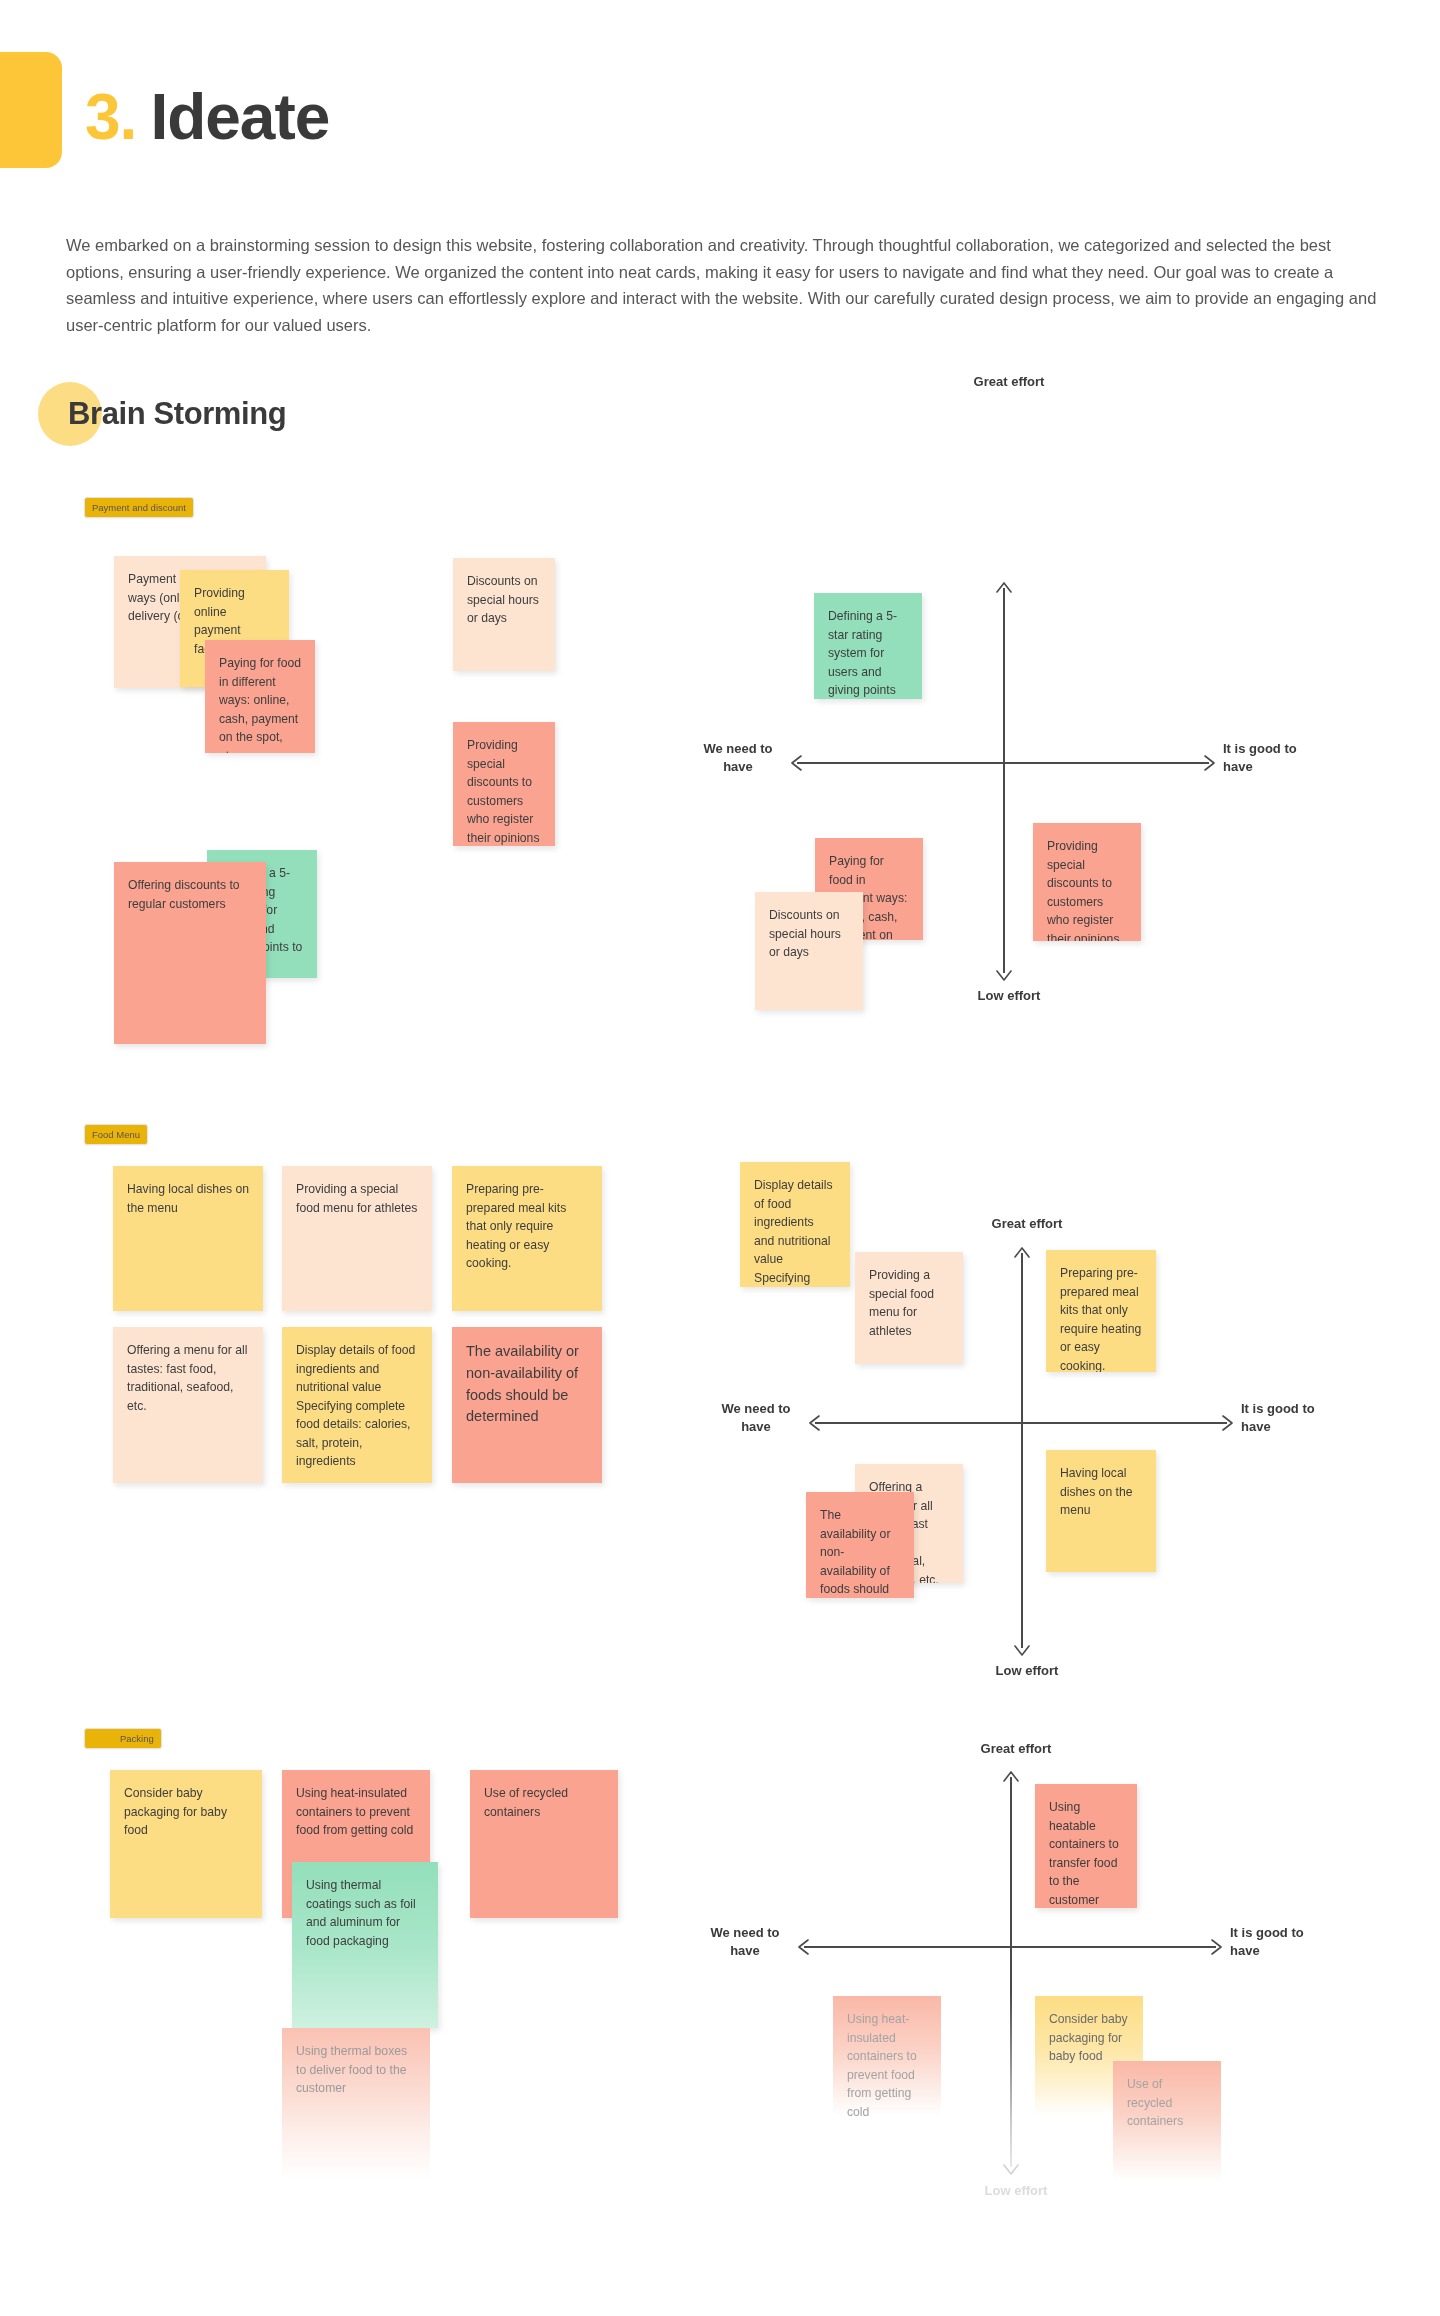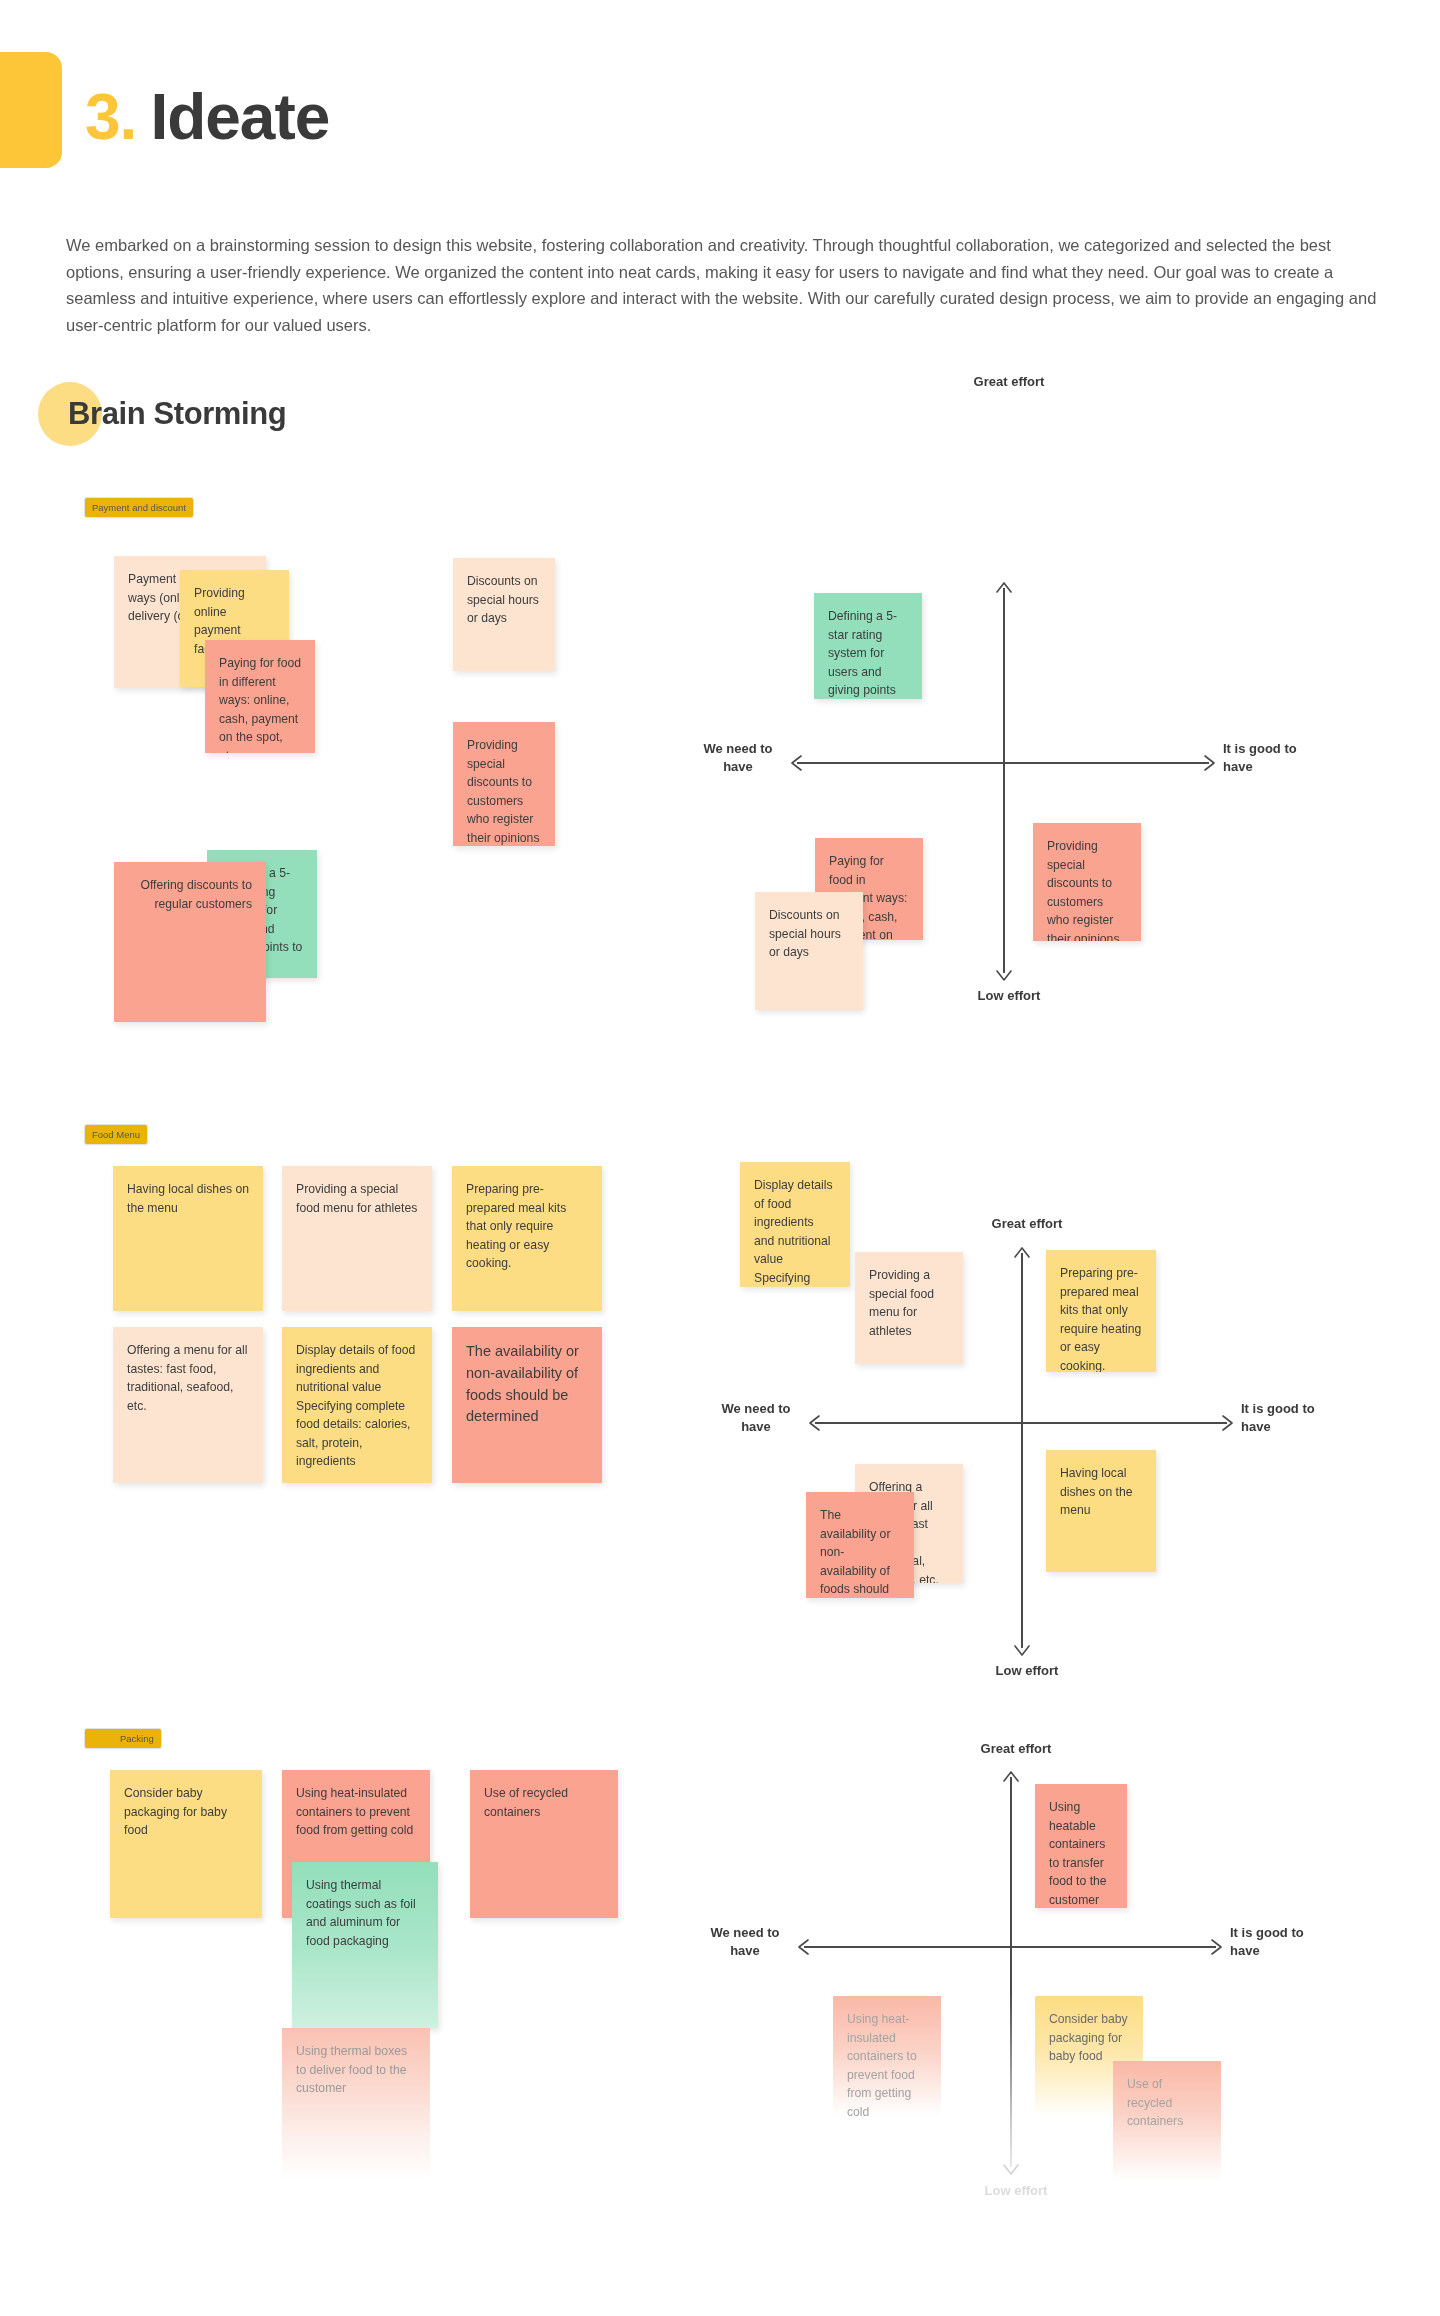--- a/index.html
+++ b/index.html
@@ -165,21 +165,21 @@
   <div class="tag" style="left:84px; top:497px;">Payment and discount</div>
 
   <div class="note n-peach" style="left:114px; top:556px;  width:152px; height:132px;">Payment in different ways (online, upon delivery (cash/card))</div>
   <div class="note n-yellow" style="left:180px; top:570px;  width:109px; height:117px;">Providing online payment facilities</div>
   <div class="note n-salmon" style="left:205px; top:640px;  width:110px; height:113px;">Paying for food in different ways: online, cash, payment on the spot, etc.</div>
 
   <div class="note n-peach" style="left:453px; top:558px;  width:102px; height:113px;">Discounts on special hours or days</div>
   <div class="note n-salmon" style="left:453px; top:722px;  width:102px; height:124px;">Providing special discounts to customers who register their opinions</div>
 
   <div class="note n-green" style="left:207px; top:850px;  width:110px; height:128px;">Defining a 5-star rating system for users and giving points to users according to the purchase amount.</div>
-  <div class="note n-salmon" style="left:114px; top:862px;  width:152px; height:160px;text-align:right;">Offering discounts to regular customers</div>
+  <div class="note n-salmon" style="left:114px; top:862px;  width:152px; height:182px;">Offering discounts to regular customers</div>
 
   <div class="matrix">
     <div class="axis-v" style="left:1003px; top:588px; height:385px;"></div>
     <div class="axis-h" style="left:797px; top:762px; width:412px;"></div>
 
     <svg class="arrow" style="left:995px; top:582px;" width="18" height="16" viewBox="0 0 18 16">
         <path d="M9 1 L2 10 M9 1 L16 10" stroke="#4a4a4a" stroke-width="1.6" fill="none" stroke-linecap="round"></path>
       </svg>
     <svg class="arrow" style="left:995px; top:965px;" width="18" height="16" viewBox="0 0 18 16">
         <path d="M9 15 L2 6 M9 15 L16 6" stroke="#4a4a4a" stroke-width="1.6" fill="none" stroke-linecap="round"></path>
@@ -275,18 +275,18 @@
         <path d="M15 9 L6 2 M15 9 L6 16" stroke="#4a4a4a" stroke-width="1.6" fill="none" stroke-linecap="round"></path>
       </svg>
 
     <div class="axis-label" style="left:951px; top:1740px; width:130px; text-align:center;">Great effort</div>
     <div class="axis-label faded" style="left:951px; top:2182px; width:130px; text-align:center;">Low effort</div>
     <div class="axis-label" style="left:697px; top:1924px; width:96px; text-align:center;">We need to
 have</div>
     <div class="axis-label" style="left:1230px; top:1924px; width:100px; text-align:left;">It is good to
 have</div>
 
-    <div class="note n-salmon" style="left:1035px; top:1784px; width:92px; height:124px;">Using heatable containers to transfer food to the customer</div>
+    <div class="note n-salmon" style="left:1035px; top:1784px; width:102px; height:124px;">Using heatable containers to transfer food to the customer</div>
     <div class="note fade-salmon2" style="left:833px; top:1996px; width:108px; height:120px;">Using heat-insulated containers to prevent food from getting cold</div>
     <div class="note fade-yellow" style="left:1035px; top:1996px; width:108px; height:120px;">Consider baby packaging for baby food</div>
     <div class="note fade-salmon2" style="left:1113px; top:2061px; width:108px; height:120px;">Use of recycled containers</div>
   </div>
 </div>
 
 </body></html>

